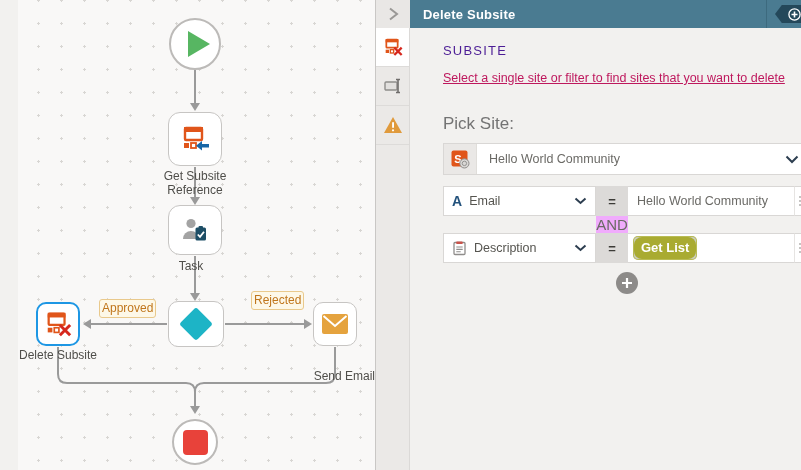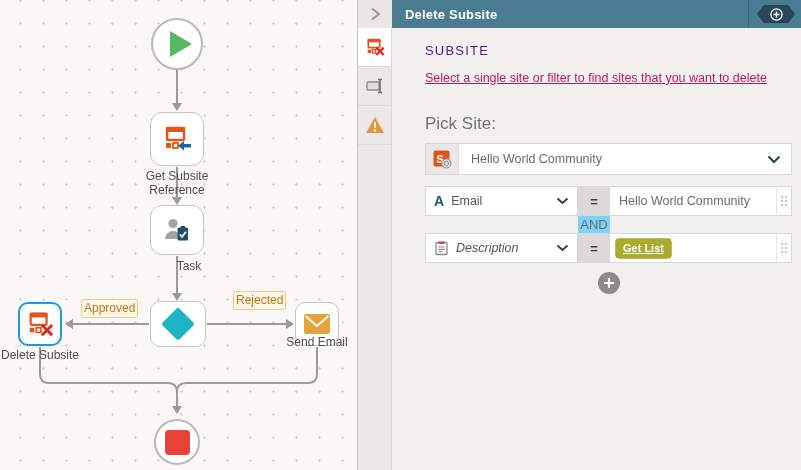--- a/index.html
+++ b/index.html
@@ -7,20 +7,21 @@
   body { font-family:"Liberation Sans", sans-serif; overflow:hidden; background:#f2f1ef; }
   .app { position:relative; width:801px; height:470px; display:flex; }
 
   
   .canvas {
     position:relative; width:358px; height:470px; flex:0 0 358px;
     background-color:#f9f8f7;
     background-image:radial-gradient(#d8d6d3 1.1px, transparent 1.1px);
     background-size:23px 23px; background-position:9px 12px;
     border-right:1px solid #c9c7c5;
+    margin-left:18px;
   }
   .wires { position:absolute; left:0; top:0; width:358px; height:470px; }
   .node {
     position:absolute; background:#fff; border:1.5px solid #c7c5c3; border-radius:12px;
     display:flex; align-items:center; justify-content:center;
   }
   .node.selected { border:2.5px solid #1e97e4; }
   .circle-node {
     position:absolute; background:#fff; border:2px solid #bcbab8; border-radius:50%;
     display:flex; align-items:center; justify-content:center;
@@ -67,27 +68,27 @@
   .site-picker .chev { margin-left:auto; padding-right:10px; display:flex; }
 
   .filter-grid {
     margin-top:11px; width:367px; display:grid;
     grid-template-columns:153px 32px 166px 16px; grid-template-rows:30px 17px 30px;
   }
   .fcell { background:#fff; border:1px solid #d9d7d5; display:flex; align-items:center; font-size:12.5px; color:#55544f; }
   .field-dd { cursor:pointer; padding:0 8px; gap:7px; }
   .field-dd .chev { margin-left:auto; display:flex; }
   .opcell { background:#dcdad8; display:flex; align-items:center; justify-content:center; font-size:13px; font-weight:bold; color:#3c3b37; }
-  .andcell { background:#7dd3fc; display:flex; align-items:center; justify-content:center; font-size:13px; color:#6b6a66; grid-column:2; grid-row:2; }
+  .andcell { background:#f0abfc; display:flex; align-items:center; justify-content:center; font-size:15px; color:#6b6a66; grid-column:2; grid-row:2; }
   .valcell { border-left:none; border-right:none; padding-left:9px; color:#6b6a66; }
   .handle-cell { background:#fff; border:1px solid #d9d7d5; border-left:1px solid #e6e4e2; display:flex; align-items:center; justify-content:center; cursor:grab; }
   .dots { display:grid; grid-template-columns:2px 2px; gap:2px; }
   .dots i { width:2px; height:2px; background:#c6c4c2; }
   .tag-wrap { padding:1px; background:#caccbe; border-radius:5px; display:inline-flex; box-shadow:0 0 0 1px #b9bc55 inset; }
-  .fn-tag { display:inline-flex; border-radius:0; overflow:hidden; font-size:11px; font-weight:bold; color:#fff; white-space:nowrap;text-decoration:underline; }
+  .fn-tag { display:inline-flex; border-radius:8px; overflow:hidden; font-size:13px; font-weight:bold; color:#fff; white-space:nowrap; }
   .fn-tag .fn { background:#a9ab31; padding:3px 7px 4px; }
   .fn-tag .arg { background:#8a8d1f; padding:3px 8px 4px; }
   .add-row { width:367px; display:flex; justify-content:center; margin-top:9px; }
   .add-btn { width:22px; height:22px; border-radius:50%; background:#8d8b89; border:none; display:flex; align-items:center; justify-content:center; cursor:pointer; }
 </style>
 </head>
 <body>
 
 <div class="app">
 
@@ -129,21 +130,21 @@
 
     <div class="node" style="left:150px; top:205px; width:54px; height:50px;">
       <svg width="28" height="28" viewBox="0 0 28 28">
         <circle cx="10" cy="7.5" r="4.6" fill="#a3a3a3"></circle>
         <path d="M2,23 a8,8 0 0 1 16,0 z" fill="#a3a3a3"></path>
         <rect x="14.5" y="11.5" width="10.5" height="13" rx="1.5" fill="#1d4e66"></rect>
         <rect x="17.5" y="10" width="4.5" height="3" rx="1" fill="#1d4e66"></rect>
         <polyline points="16.8,18.5 19,20.8 23,15.8" fill="none" stroke="#fff" stroke-width="1.8"></polyline>
       </svg>
     </div>
-    <div class="node-label" style="left:149px; top:260px; width:80px;">Task</div>
+    <div class="node-label" style="left:133px; top:260px; width:80px;">Task</div>
 
     <div class="node" style="left:150px; top:301px; width:56px; height:46px; border-radius:10px;">
       <div class="diamond"></div>
     </div>
 
     <div class="branch-label" style="left:81px; top:299px;">Approved</div>
     <div class="branch-label" style="left:233px; top:291px;">Rejected</div>
 
     <div class="node selected" style="left:18px; top:302px; width:44px; height:44px; border-radius:10px;">
       <svg width="28" height="28" viewBox="0 0 30 30">
@@ -155,21 +156,21 @@
       </svg>
     </div>
     <div class="node-label" style="left:0px; top:349px; width:80px;">Delete Subsite</div>
 
     <div class="node" style="left:295px; top:302px; width:44px; height:44px; border-radius:10px;">
       <svg width="26" height="20" viewBox="0 0 26 20">
         <rect x="0" y="0" width="26" height="20" rx="2" fill="#e5a33e"></rect>
         <polyline points="1.5,2 13,12 24.5,2" fill="none" stroke="#fff" stroke-width="2"></polyline>
       </svg>
     </div>
-    <div class="node-label" style="left:277px; top:336px; width:80px;">Send Email</div>
+    <div class="node-label" style="left:277px; top:370px; width:80px;text-align:right;">Send Email</div>
 
     <div class="circle-node" style="left:154px; top:419px; width:46px; height:46px;">
       <div class="end-sq"></div>
     </div>
   </div>
 
   <div class="panel">
     <div class="panel-header">
       <div class="collapse-strip">
         <svg width="11" height="14" viewBox="0 0 11 14">
@@ -257,21 +258,21 @@
                 <i></i>
                 <i></i>
                 <i></i>
                 <i></i>
                 <i></i>
               </span>
           </div>
 
           <div class="andcell">AND</div>
 
-          <div class="fcell field-dd" style="grid-column:1; grid-row:3;font-style:italic;">
+          <div class="fcell field-dd" style="grid-column:1; grid-row:3;">
             <svg width="15" height="15" viewBox="0 0 15 15">
               <rect x="2" y="1.5" width="11" height="12" rx="1" fill="#fff" stroke="#8f8d8b" stroke-width="1.3"></rect>
               <rect x="4.2" y="0.5" width="6.5" height="2.6" rx="0.8" fill="#c9534b"></rect>
               <path d="M4.3,6 h6.4 M4.3,8.4 h6.4 M4.3,10.8 h4.4" stroke="#8f8d8b" stroke-width="1.1"></path>
             </svg>
             <span>Description</span>
             <span class="chev">
               <svg width="13" height="8" viewBox="0 0 13 8">
                   <polyline points="1.5,1.5 6.5,6 11.5,1.5" fill="none" stroke="#2d3e50" stroke-width="2"></polyline>
                 </svg>

